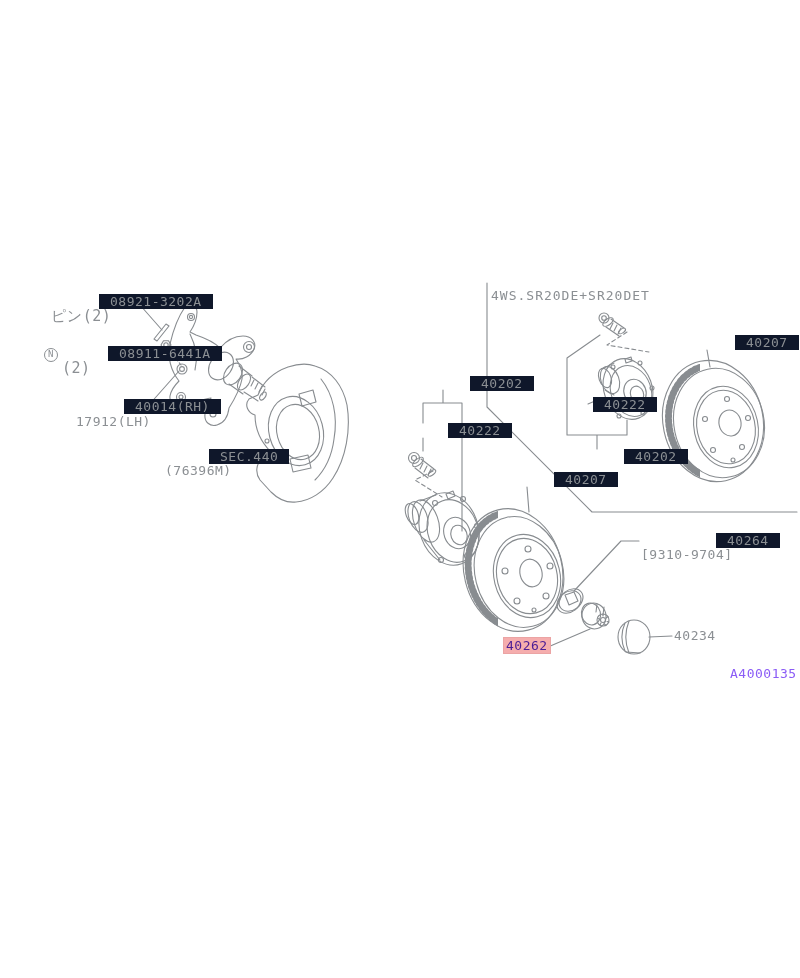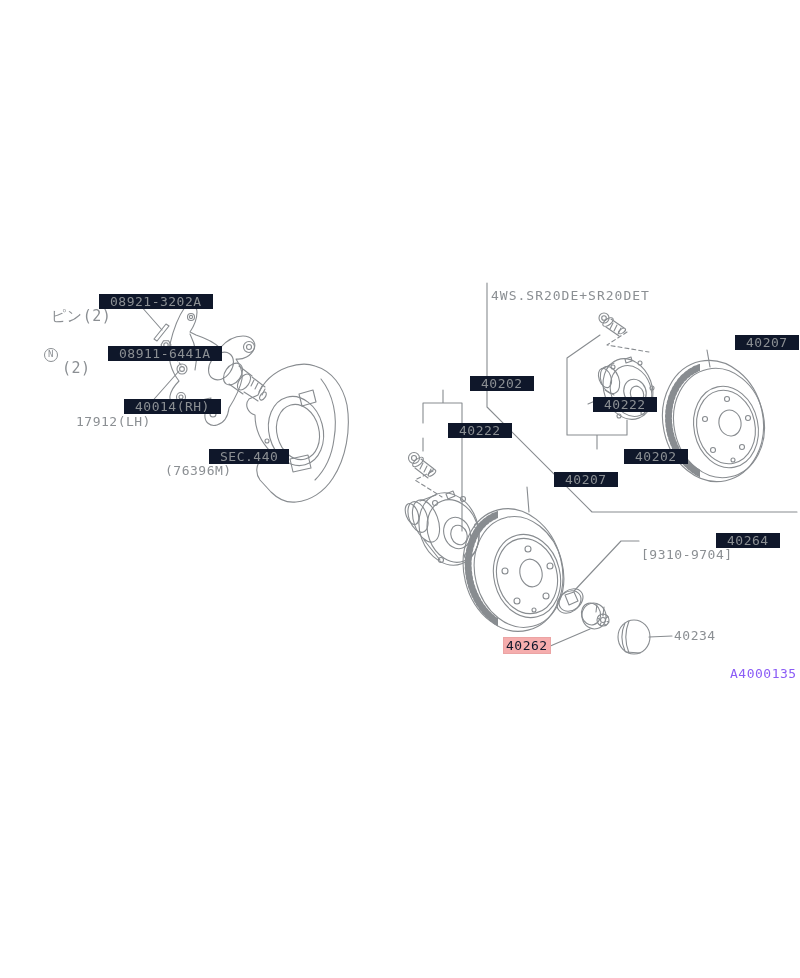--- a/index.html
+++ b/index.html
@@ -2,21 +2,21 @@
 <html><head>
 <meta charset="utf-8">
 <style>
   html,body{margin:0;padding:0;background:#ffffff;}
   .stage{position:relative;width:800px;height:978px;background:#ffffff;overflow:hidden;
          font-family:"DejaVu Sans Mono", monospace;}
   .lbl{position:absolute;font:13px "DejaVu Sans Mono", monospace;color:#8b8f93;
        letter-spacing:0.5px;white-space:nowrap;line-height:14px;cursor:default;}
   .sub{font-size:15px;}
   .hl{background:#0f172a;padding:0 11px;margin-left:48px;}
-  .sel{background:#f5adad;color:#0f172a;padding:0 2px;border:1px solid #eba4a4;}
+  .sel{background:#f5adad;color:#4c1d95;padding:0 2px;border:1px solid #eba4a4;}
   .code{color:#8b5cf6;}
   .circ{display:inline-flex;width:12px;height:12px;border:1px solid #8b8f93;border-radius:50%;
         align-items:center;justify-content:center;font-size:9px;line-height:9px;
         margin-right:2px;vertical-align:1px;}
   svg{position:absolute;left:0;top:0;}
   svg *{vector-effect:non-scaling-stroke;}
 </style>
 </head>
 <body>
 

